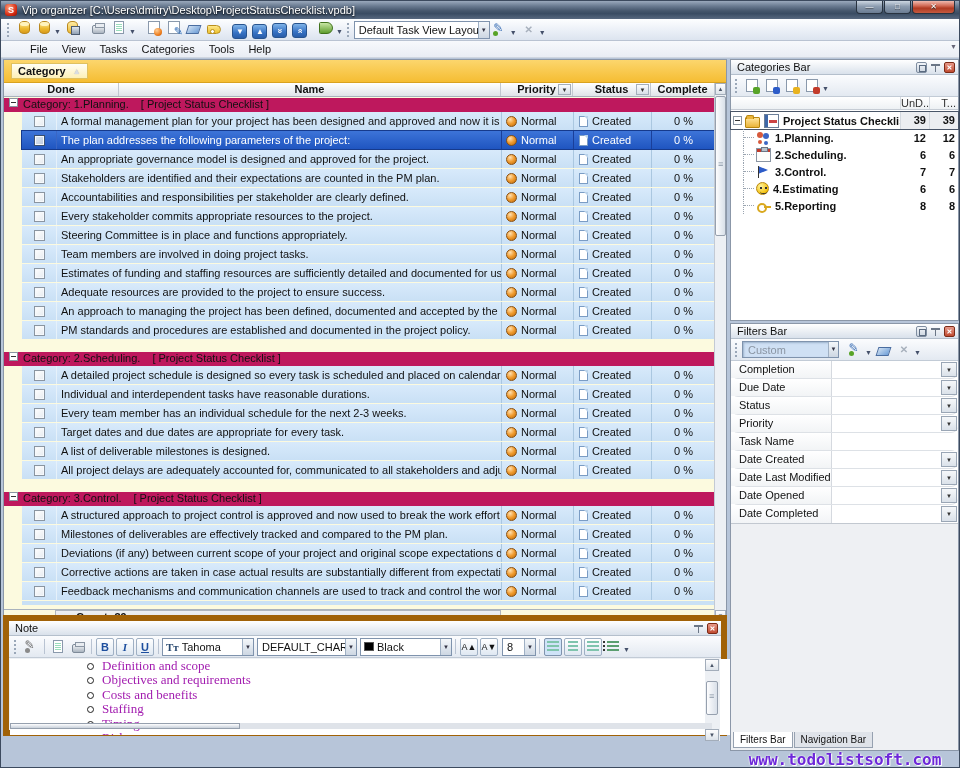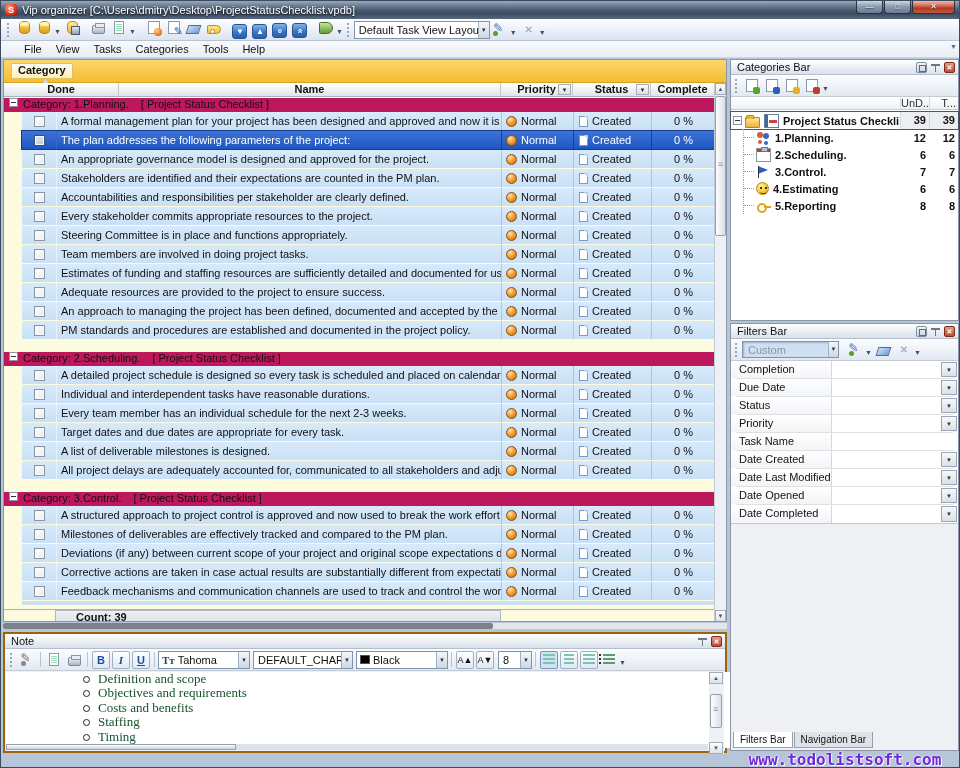--- a/index.html
+++ b/index.html
@@ -42,28 +42,28 @@
   .ic-gflag{width:14px;height:12px;background:linear-gradient(#c8e6a4,#5f9e2e);border:1px solid #41731c;border-radius:2px 8px 8px 2px;margin-top:2px;}
   .combo{height:18px;background:#fff;border:1px solid #7f93ad;display:flex;align-items:center;position:relative;}
   .combo .val{padding:0 4px;white-space:nowrap;overflow:hidden;}
   .combo .dd{position:absolute;right:0;top:0;bottom:0;width:11px;background:linear-gradient(#f4f7fa,#cdd7e3);border-left:1px solid #9fb0c4;font-size:6px;color:#334;text-align:center;line-height:16px;}
   .ic-fpen{width:13px;height:13px;}
   .ic-fpen::before{content:"✎";position:absolute;left:0;top:-2px;font-size:12px;color:#3b6fb5;}
   .ic-fpen::after{content:"";position:absolute;left:0;bottom:0;width:5px;height:5px;border-radius:50%;background:#57a327;}
   .ic-x{color:#a7b0bc;font-weight:bold;font-size:10px;}
 
   
-  .menubar{position:absolute;left:0;top:40px;width:960px;height:17px;background:linear-gradient(#f7f9fc,#e9edf4);display:flex;align-items:center;padding-left:16px;border-bottom:1px solid #cfd6e0;}
+  .menubar{position:absolute;left:0;top:40px;width:960px;height:17px;background:linear-gradient(#f7f9fc,#e9edf4);display:flex;align-items:center;padding-left:22px;border-bottom:1px solid #cfd6e0;}
   .mitem{padding:0 7px;height:15px;line-height:15px;}
   .menu-chevron{position:absolute;right:4px;top:2px;font-size:7px;color:#667;}
 
   
   .taskpane{position:absolute;left:2px;top:58px;width:724px;height:563px;background:#fcfadf;border:1px solid #8b97a8;overflow:hidden;}
   .band{position:absolute;left:0;top:0;width:722px;height:23px;background:linear-gradient(#fcd66d,#f5bd33);border-bottom:1px solid #d9a21f;}
-  .gchip{position:absolute;left:7px;top:3px;height:16px;background:linear-gradient(#fffef6,#fdf0b8);border:1px solid #dfc161;display:flex;align-items:center;padding:0 6px;font-weight:bold;flex-direction:column;}
+  .gchip{position:absolute;left:7px;top:3px;height:16px;background:linear-gradient(#fffef6,#fdf0b8);border:1px solid #dfc161;display:flex;align-items:center;padding:0 6px;font-weight:bold;}
   .gchip .tri{color:#d9dde2;font-size:8px;margin-left:7px;text-shadow:0 0 1px #aaa;}
   .thead{position:absolute;left:0;top:23px;width:711px;height:14px;background:linear-gradient(#ffffff,#eef1f4 55%,#e0e4e9);border-bottom:1px solid #a9b2bd;display:flex;font-weight:bold;}
   .thcell{border-right:1px solid #c2c8d0;text-align:center;line-height:13px;position:relative;}
   .th-dd{position:absolute;right:1px;top:1px;width:13px;height:11px;background:linear-gradient(#fafbfc,#d9dfe7);border:1px solid #a4aeba;font-size:6px;line-height:10px;color:#333;font-weight:normal;}
   .tbody{position:absolute;left:0;top:38px;width:711px;}
   .grow{height:14px;display:flex;align-items:flex-start;padding-left:5px;background:#be185d;}
   .expbox{width:9px;height:9px;background:#fff;border:1px solid #8a95a1;position:relative;margin-right:5px;flex:none;}
   .expbox::before{content:"";position:absolute;left:1px;top:3px;width:5px;height:1px;background:#333;}
   .gscope{margin-left:12px;}
   .trow{display:flex;height:18px;margin:0 0 1px 18px;background:linear-gradient(#d8eafb,#c9e0f5);align-items:center;}
@@ -85,21 +85,21 @@
   .countrow{position:absolute;left:0;top:549px;width:711px;height:14px;background:#fcfadf;border-top:1px solid #a9b2bd;}
   .countbox{position:absolute;left:51px;top:0px;width:446px;height:13px;background:linear-gradient(#eef0f2,#dfe2e6);border:1px solid #b0b6bd;font-weight:bold;line-height:12px;padding-left:20px;}
   .vscroll{position:absolute;right:0;top:23px;width:12px;height:539px;background:#edf0f4;border-left:1px solid #c3cad4;}
   .sarrow{position:absolute;left:0;width:11px;height:12px;background:linear-gradient(#fdfdfe,#dde3ea);border:1px solid #a3adba;color:#4a5568;font-size:6px;text-align:center;line-height:11px;}
   .vthumb{position:absolute;left:0;top:13px;width:11px;height:140px;background:linear-gradient(90deg,#fdfdfe,#d9e0e9);border:1px solid #96a0ae;border-radius:2px;}
   .vthumb::before{content:"≡";position:absolute;left:2px;top:50%;margin-top:-7px;color:#8a97a6;font-size:9px;}
   .hscroll1{position:absolute;left:2px;top:622px;width:724px;height:6px;background:#e3e7ec;}
   .hthumb1{position:absolute;left:0;top:0;height:6px;width:490px;background:#7b828c;border-radius:2px;}
 
   
-  .notepane{position:absolute;left:2px;top:631px;width:724px;height:121px;background:#eef1f5;border:2px solid #a16207;}
+  .notepane{position:absolute;left:2px;top:614px;width:724px;height:121px;background:#eef1f5;border:6px solid #a16207;}
   .phead{height:15px;background:linear-gradient(#ffffff,#d9e1eb);border-bottom:1px solid #b4bfcc;display:flex;align-items:center;padding:0 3px 0 6px;}
   .phead .sp{flex:1;}
   .pin{width:9px;height:10px;position:relative;margin-right:4px;}
   .pin::before{content:"";position:absolute;left:0;top:2px;width:9px;height:2px;background:#6b7686;}
   .pin::after{content:"";position:absolute;left:4px;top:4px;width:1px;height:6px;background:#6b7686;}
   .wclose{width:11px;height:11px;border-radius:2px;background:linear-gradient(#e89a8a,#c04a30);border:1px solid #7d2a16;color:#fff;font-size:7px;font-weight:bold;text-align:center;line-height:10px;}
   .wrestore{width:11px;height:11px;border-radius:2px;background:linear-gradient(#f2f5f9,#ccd5e0);border:1px solid #7f8da0;position:relative;margin-right:4px;}
   .wrestore::before{content:"";position:absolute;left:2px;top:2px;width:5px;height:5px;border:1px solid #5b6b80;}
   .ntbar{height:22px;background:linear-gradient(#fbfcfe,#e3e9f1);border-bottom:1px solid #c2cbd6;display:flex;align-items:center;padding-left:3px;}
   .nbtn{min-width:18px;height:18px;border:1px solid transparent;display:inline-flex;align-items:center;justify-content:center;margin:0 1px;}
@@ -107,21 +107,21 @@
   .nbtn.active{border-color:#7f93ad;background:#cfe3f8;border-radius:2px;}
   .bI{font-weight:bold;color:#1d4e9e;}
   .iI{font-style:italic;color:#1d4e9e;font-family:"Liberation Serif",serif;font-weight:bold;}
   .uI{text-decoration:underline;color:#1d4e9e;font-weight:bold;}
   .alico{width:12px;height:11px;background:repeating-linear-gradient(#7fc4ad 0 2px,transparent 2px 4px);}
   .alico.c{width:10px;}
   .bullico{width:12px;height:11px;background:repeating-linear-gradient(#5a9e6f 0 2px,transparent 2px 4px);position:relative;}
   .bullico::before{content:"";position:absolute;left:-4px;top:0;width:2px;height:2px;background:#333;box-shadow:0 4px 0 #333,0 8px 0 #333;}
   .ttglyph{font-family:"Liberation Serif",serif;font-weight:bold;color:#27476e;margin-right:3px;}
   .swatch{width:10px;height:9px;background:#000;border:1px solid #555;margin-right:3px;}
-  .ncontent{position:absolute;left:1px;top:38px;width:780px;height:76px;background:#fff;border-right:1px solid #c2cbd6;overflow:hidden;font-family:"Liberation Serif",serif;font-size:13px;color:#14532d;}
+  .ncontent{position:absolute;left:1px;top:38px;width:780px;height:76px;background:#fff;border-right:1px solid #c2cbd6;overflow:hidden;font-family:"Liberation Serif",serif;font-size:13px;color:#a21caf;}
   .nli{height:14.4px;line-height:14.4px;padding-left:92px;position:relative;white-space:nowrap;}
   .nli::before{content:"";position:absolute;left:77px;top:4px;width:5px;height:5px;border:1px solid #222;border-radius:50%;}
   .nvscroll{position:absolute;right:1px;top:38px;width:15px;height:82px;background:#edf0f4;}
   .nvscroll .sarrow{width:14px;}
   .nvthumb{position:absolute;left:1px;top:22px;width:12px;height:34px;background:linear-gradient(90deg,#fdfdfe,#d9e0e9);border:1px solid #96a0ae;border-radius:2px;}
   .nvthumb::before{content:"≡";position:absolute;left:2px;top:9px;color:#8a97a6;font-size:9px;}
   .nhscroll{position:absolute;left:1px;bottom:1px;width:702px;height:6px;background:#dfe3e9;}
   .nhthumb{position:absolute;left:0;top:0;width:230px;height:6px;background:linear-gradient(#fdfdfe,#c9d1db);border:1px solid #96a0ae;}
 
   

